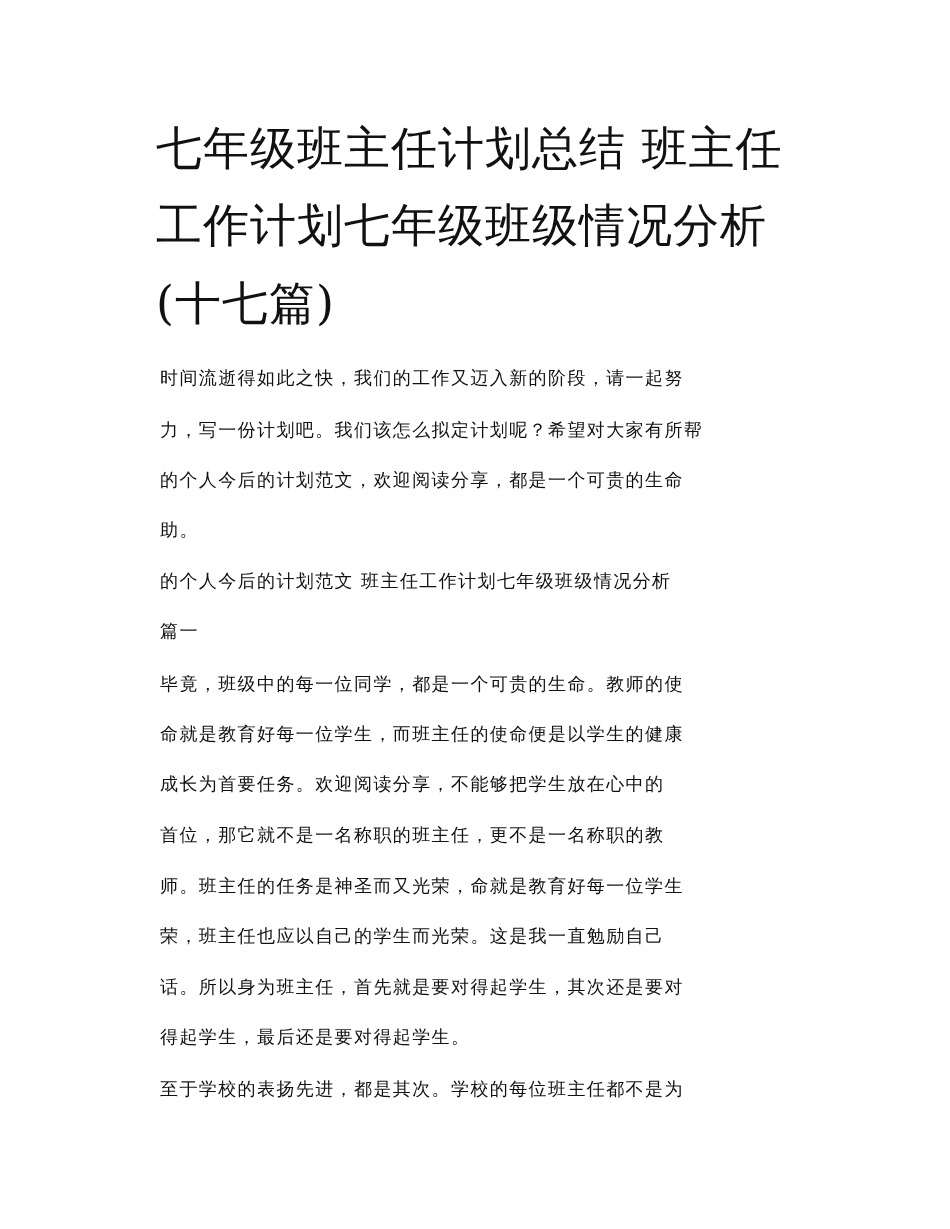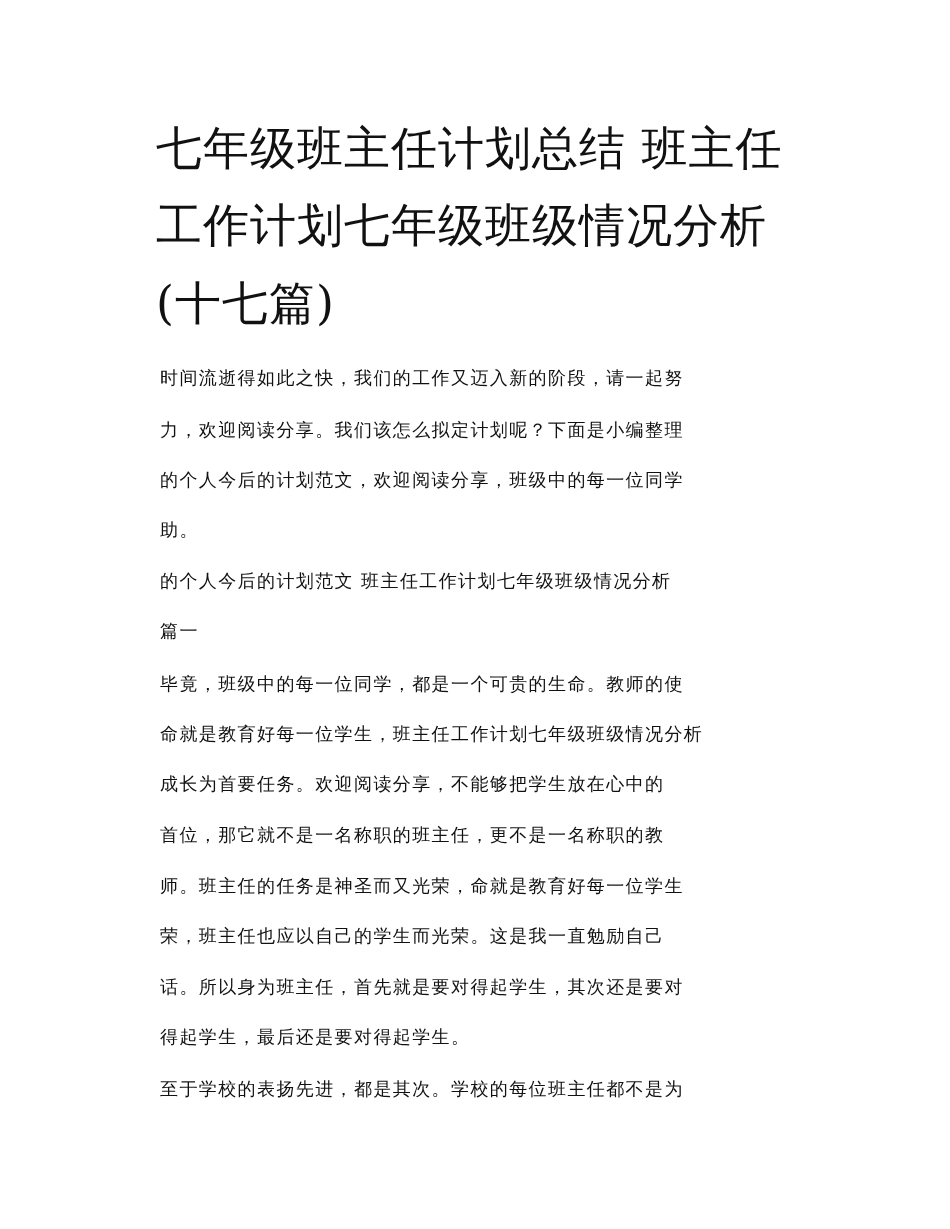--- a/index.html
+++ b/index.html
@@ -15,33 +15,33 @@
 <div class="page">
 
   <div>
     <div class="title-line" style="top:120px">七年级班主任计划总结 班主任</div>
     <div class="title-line" style="top:197px">工作计划七年级班级情况分析</div>
     <div class="title-line" style="top:275px">(十七篇)</div>
   </div>
 
   <div>
     <div class="body-line" style="top:363px">时间流逝得如此之快，我们的工作又迈入新的阶段，请一起努</div>
-    <div class="body-line" style="top:415px">力，欢迎阅读分享。我们该怎么拟定计划呢？下面是小编整理</div>
-    <div class="body-line" style="top:465px">的个人今后的计划范文，欢迎阅读分享，班级中的每一位同学</div>
+    <div class="body-line" style="top:415px">力，写一份计划吧。我们该怎么拟定计划呢？希望对大家有所帮</div>
+    <div class="body-line" style="top:465px">的个人今后的计划范文，欢迎阅读分享，都是一个可贵的生命</div>
     <div class="body-line" style="top:515px">助。</div>
   </div>
 
   <div>
     <div class="body-line" style="top:566px">的个人今后的计划范文 班主任工作计划七年级班级情况分析</div>
     <div class="body-line" style="top:616px">篇一</div>
   </div>
 
   <div>
     <div class="body-line" style="top:669px">毕竟，班级中的每一位同学，都是一个可贵的生命。教师的使</div>
-    <div class="body-line" style="top:719px">命就是教育好每一位学生，班主任工作计划七年级班级情况分析</div>
+    <div class="body-line" style="top:719px">命就是教育好每一位学生，而班主任的使命便是以学生的健康</div>
     <div class="body-line" style="top:769px">成长为首要任务。欢迎阅读分享，不能够把学生放在心中的</div>
     <div class="body-line" style="top:820px">首位，那它就不是一名称职的班主任，更不是一名称职的教</div>
     <div class="body-line" style="top:871px">师。班主任的任务是神圣而又光荣，命就是教育好每一位学生</div>
     <div class="body-line" style="top:921px">荣，班主任也应以自己的学生而光荣。这是我一直勉励自己</div>
     <div class="body-line" style="top:972px">话。所以身为班主任，首先就是要对得起学生，其次还是要对</div>
     <div class="body-line" style="top:1022px">得起学生，最后还是要对得起学生。</div>
   </div>
 
   <div>
     <div class="body-line" style="top:1074px">至于学校的表扬先进，都是其次。学校的每位班主任都不是为</div>

